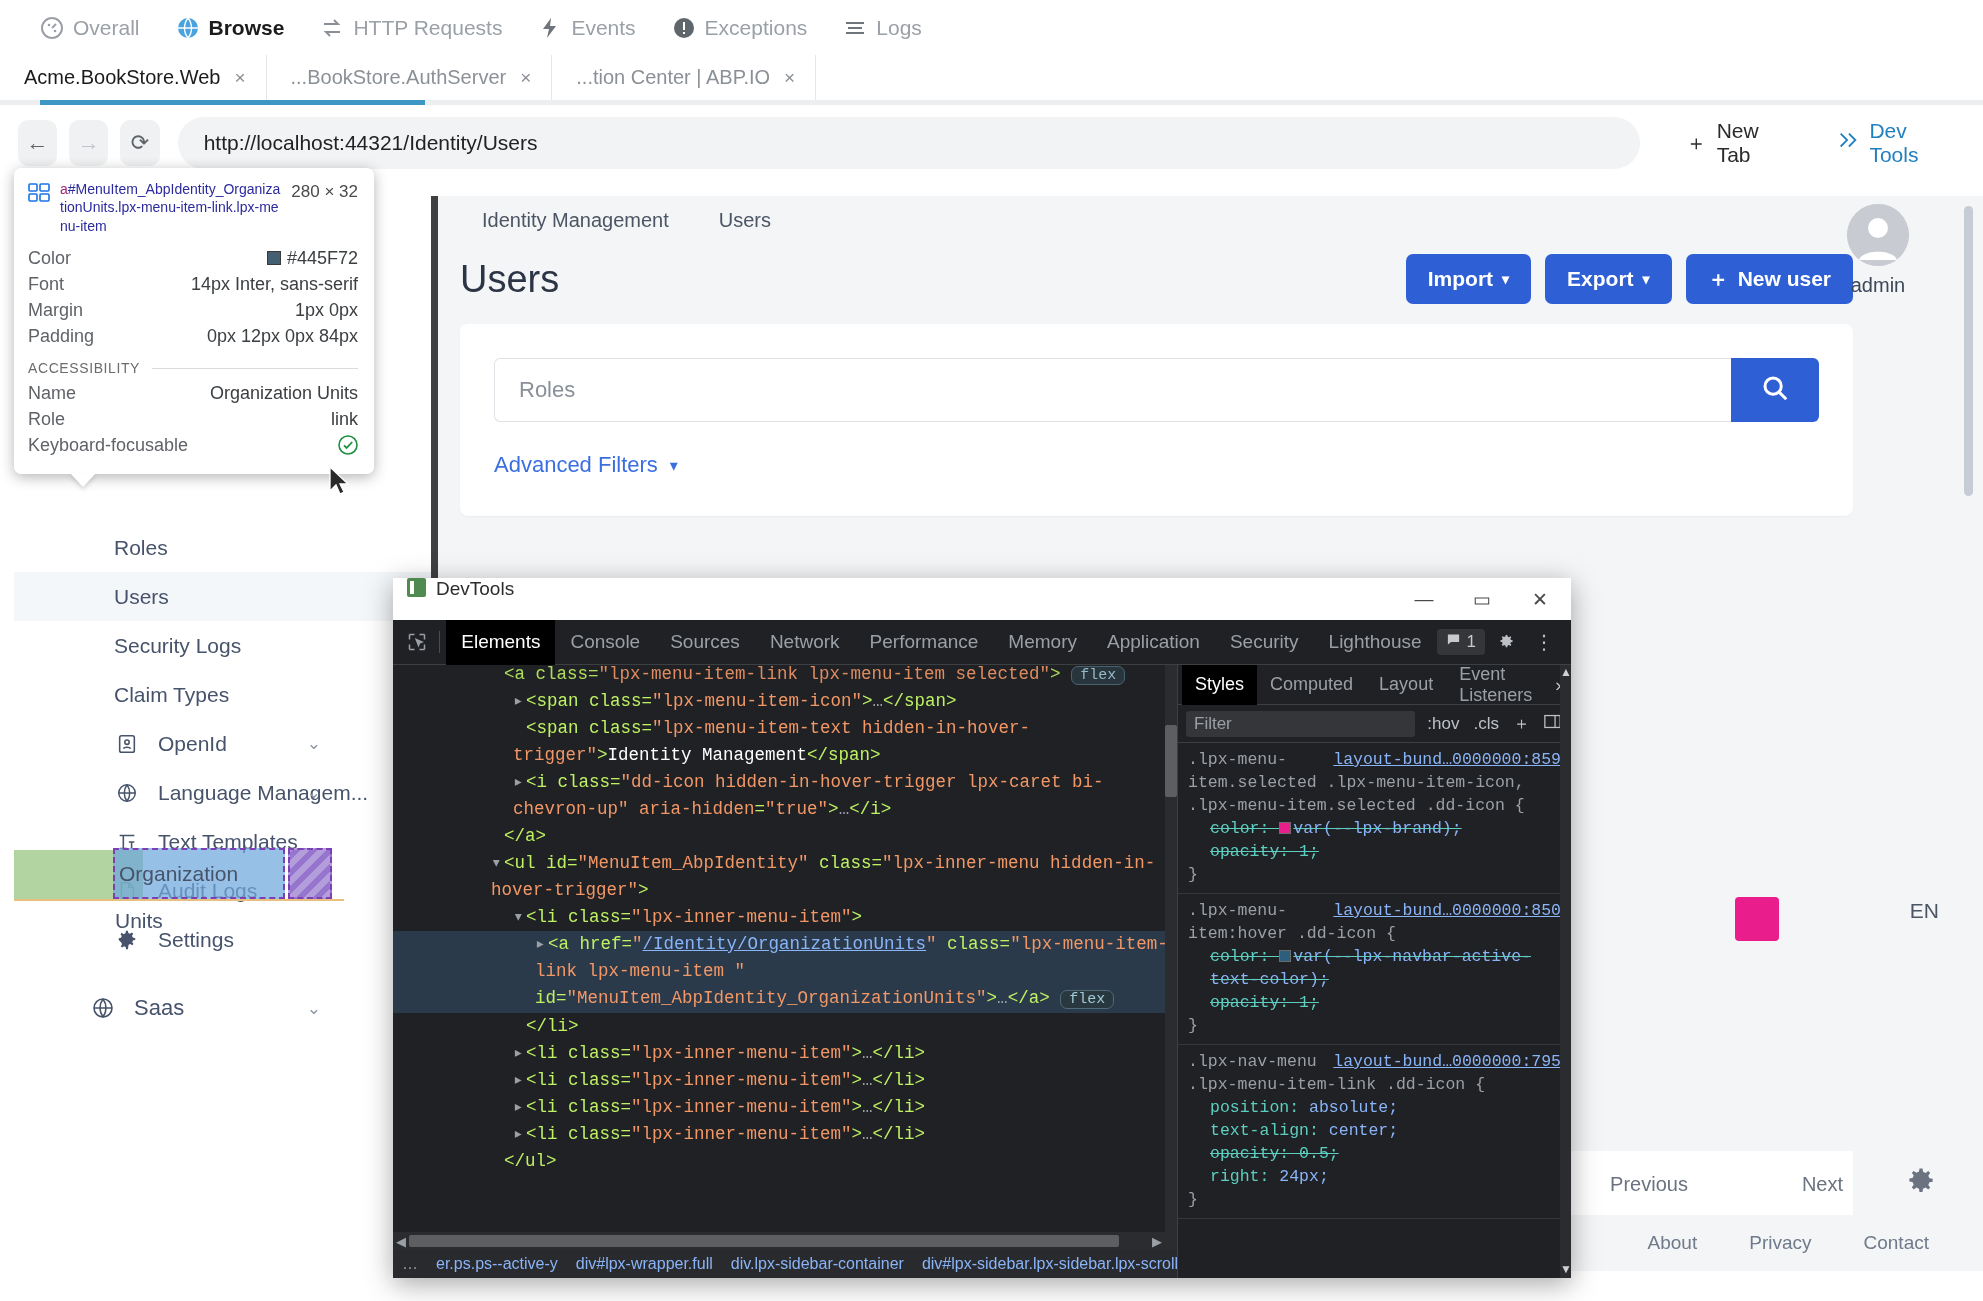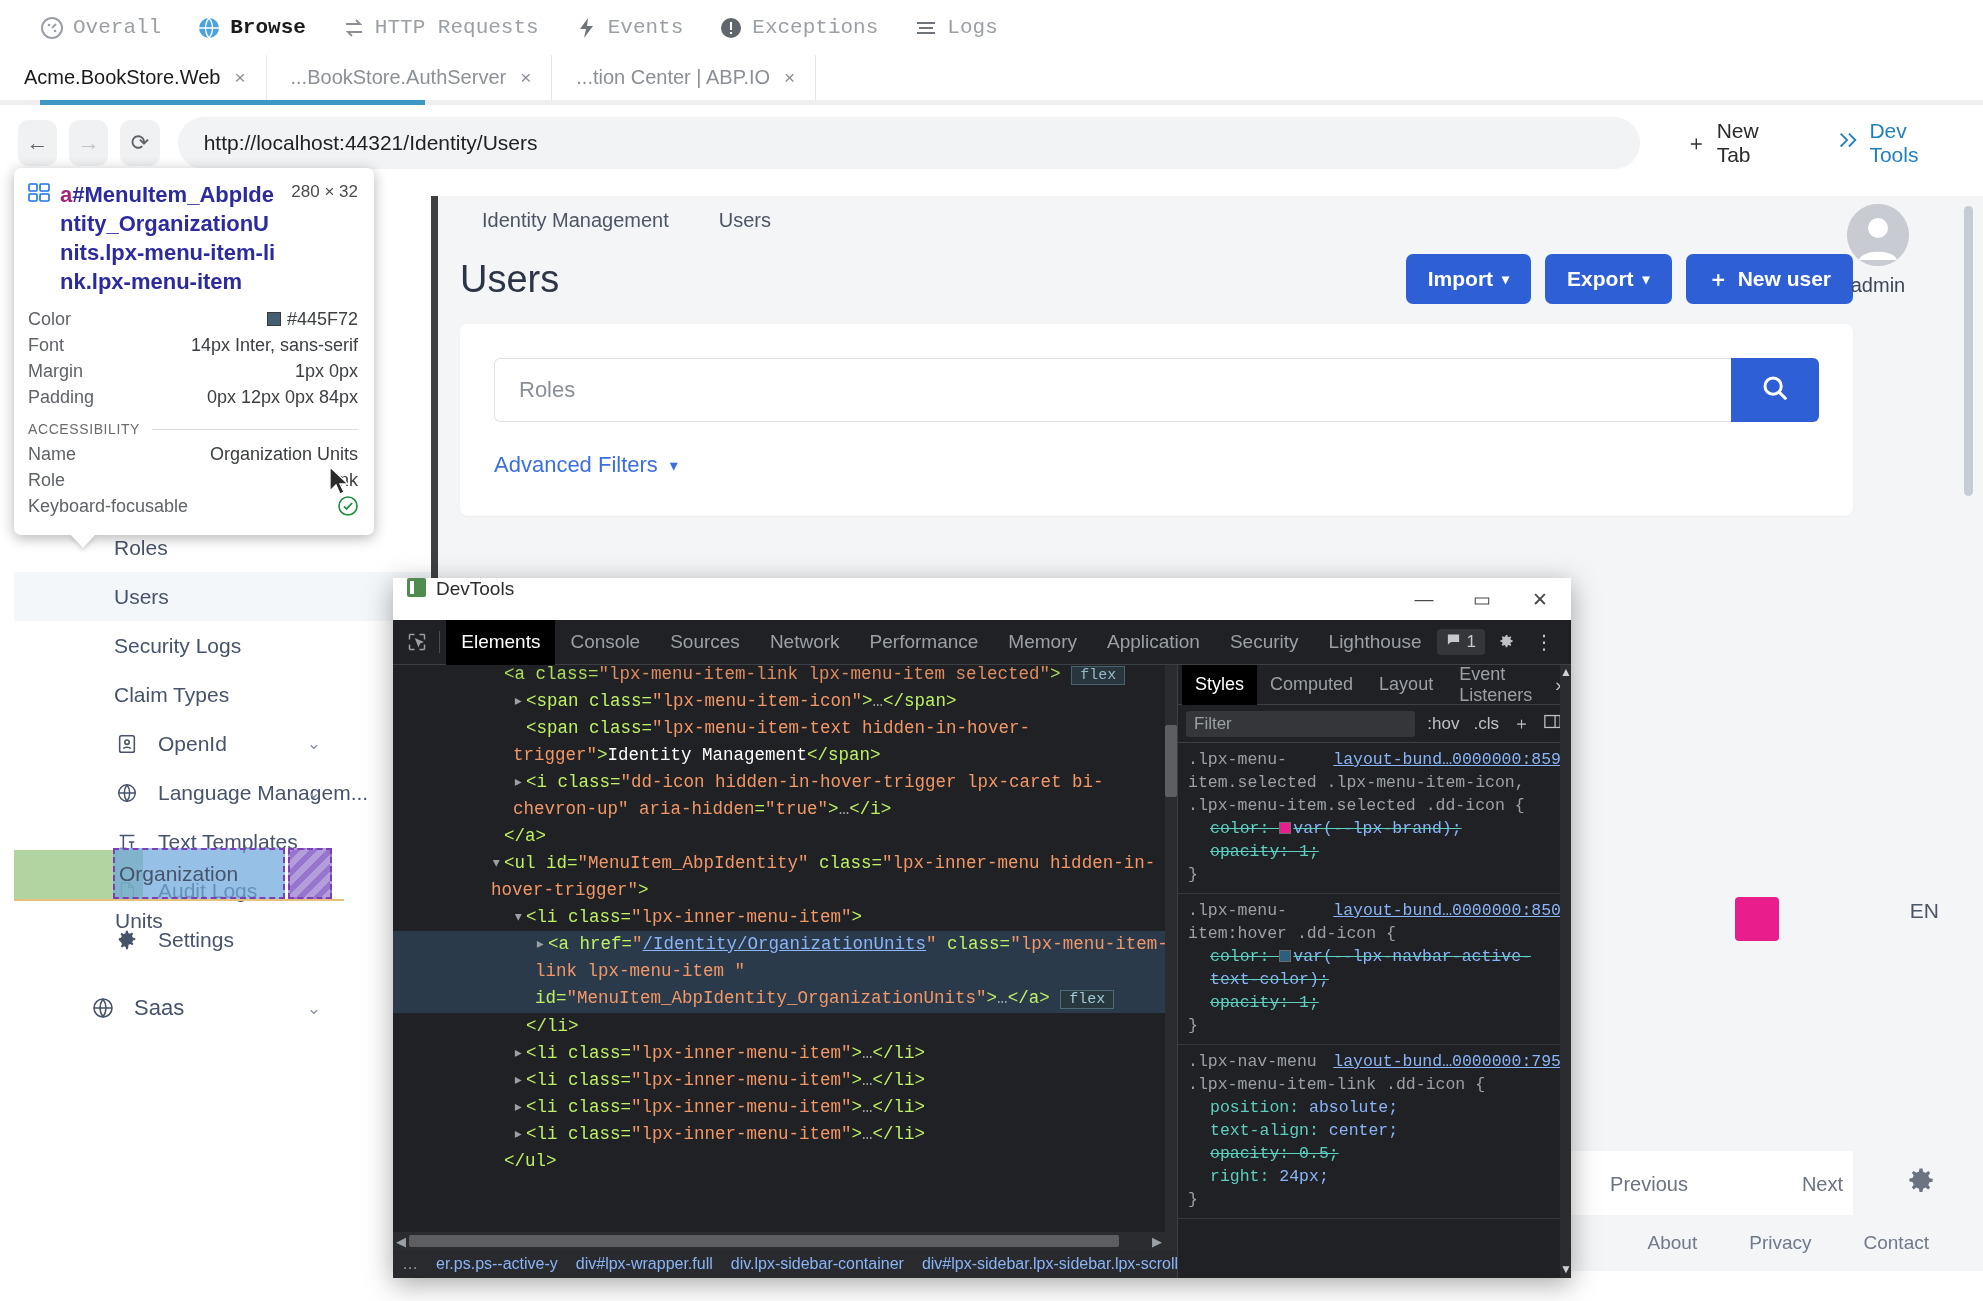--- a/index.html
+++ b/index.html
@@ -7,21 +7,21 @@
     width: 1983px; height: 1301px;
     font-family: "Liberation Sans", sans-serif;
     background: #ffffff;
     overflow: hidden;
   }
   #root { position: relative; width: 1983px; height: 1301px; }
 
   
   .topnav {
     position: absolute; top: 0; left: 0; width: 1983px; height: 55px;
-    background: #fff; display: flex; align-items: center; padding-left: 22px; font-family: Liberation Mono, monospace;
+    background: #fff; display: flex; align-items: center; padding-left: 22px;
   }
   .topnav-item {
     display: flex; align-items: center; gap: 9px;
     height: 55px; padding: 0 18px; font-size: 21px; color: #9aa0a6;
     cursor: pointer; position: relative;
   }
   .topnav-item.active { color: #1b1b1b; font-weight: 600; }
   .topnav-item .ic { display: inline-flex; width: 24px; height: 24px; align-items: center; justify-content: center; }
   .topnav-item .ic svg { display: block; }
 
@@ -139,21 +139,21 @@
   .hl-border-bottom { position: absolute; left: 14px; top: 703px; width: 330px; height: 2px; background: #e8c07d; }
 
   
   .tip {
     position: absolute; left: 14px; top: 168px; width: 360px;
     background: #fff; border-radius: 7px; box-shadow: 0 3px 14px rgba(0,0,0,.30);
     padding: 12px 16px 12px 14px; font-size: 17px; color: #5f6368; z-index: 40;
   }
   .tip-head { display: flex; gap: 10px; align-items: flex-start; margin-bottom: 10px; }
   .tip-icon { flex: 0 0 22px; margin-top: 3px; }
-  .tip-sel { font-size: 22px; font-weight: bold; line-height: 1.32; word-break: break-all; }
+  .tip-sel { font-size: 14px; font-weight: normal; line-height: 1.32; word-break: break-all; }
   .tip-sel .tag { color: #a3257a; }
   .tip-sel .rest { color: #2b2a9e; }
   .tip-dims { font-size: 17px; color: #4a4a4a; white-space: nowrap; margin-top: 2px; flex: 0 0 auto;}
   .tip-row { display: flex; justify-content: space-between; gap: 18px; padding: 2.5px 0; font-size: 18px; }
   .tip-row .k { color: #5f6368; }
   .tip-row .v { color: #3c4043; text-align: right; }
   .sw { display: inline-block; width: 14px; height: 14px; background: #445f72; margin-right: 6px; vertical-align: -1px; border:1px solid #3a3a3a;}
   .tip-sechead { display: flex; align-items: center; gap: 12px; margin: 11px 0 4px 0; }
   .tip-sechead span { font-size: 14px; letter-spacing: .6px; color: #6b6b6b; }
   .tip-sechead i { flex: 1; height: 1px; background: #dadce0; display:block;}
@@ -194,21 +194,21 @@
   }
   .dom-line { padding-left: 10px; height: 27px; }
   .dom-line.sel { background: #2b3a4a; }
   .tg { color: #bef264; }   
   .at { color: #f29766; }   
   .av { color: #9aa0a6; }   
   .avo { color: #f29766; }  
   .txt { color: #fff; }
   .lnk { color: #8ab4f8; text-decoration: underline; }
   .tri { color: #9aa0a6; display: inline-block; width: 13px; }
-  .flexbadge { background: #29383f; color: #a3c9d8; border: 1px solid #4d6b78; border-radius: 0; padding: 0 8px; font-size: 15px; }
+  .flexbadge { background: #29383f; color: #a3c9d8; border: 1px solid #4d6b78; border-radius: 7px; padding: 0 8px; font-size: 15px; }
 
   .dom-scroll { position: absolute; right: 0; top: 0; width: 12px; height: 100%; background: #2b2c2f; }
   .dom-scroll .thumb { position: absolute; top: 60px; width: 12px; height: 72px; background: #5c5e61; border-radius: 2px; }
   .dom-hscroll { position: absolute; left: 0; bottom: 28px; height: 18px; right: 12px; background: #2b2c2f; display: flex; align-items: center; }
   .dom-hscroll .thumb { position: absolute; left: 16px; height: 12px; width: 710px; background: #5c5e61; border-radius: 2px; }
   .dom-hscroll .arr { width: 16px; text-align: center; color: #9aa0a6; font-size: 13px; }
   .dom-hscroll .arr.r { margin-left: auto; }
   .dom-crumbs {
     position: absolute; left: 0; bottom: 0; right: 0; height: 28px; background: #292a2d;
     display: flex; align-items: center; gap: 0; font-size: 16px; color: #8ab4f8; overflow: hidden;

